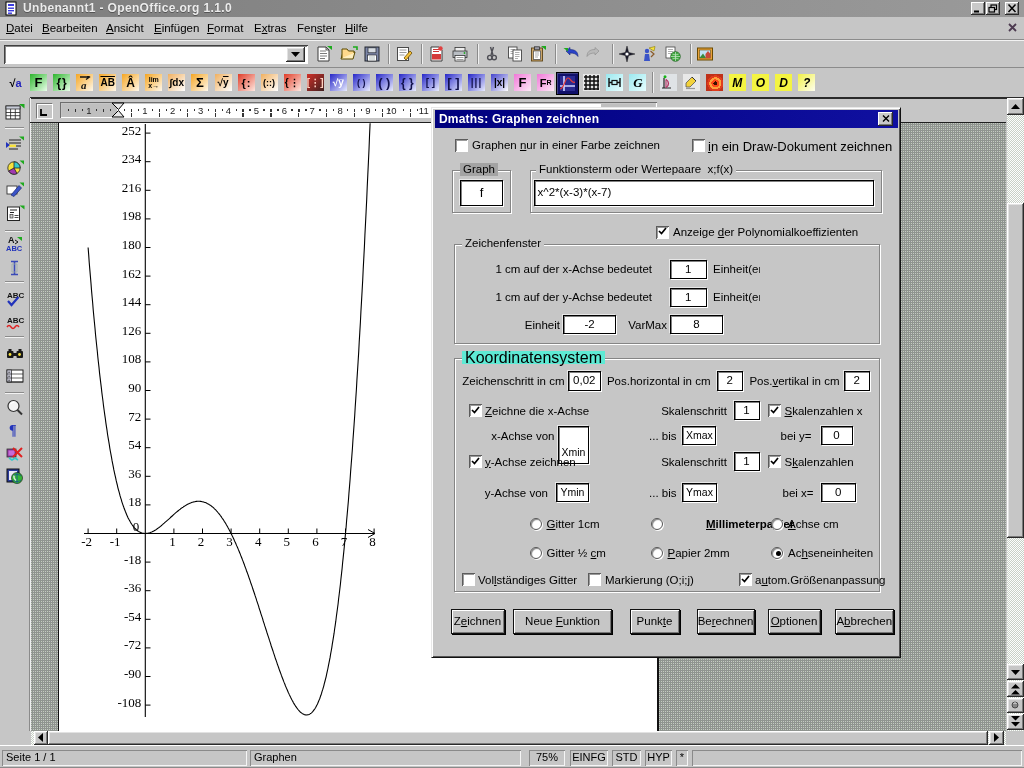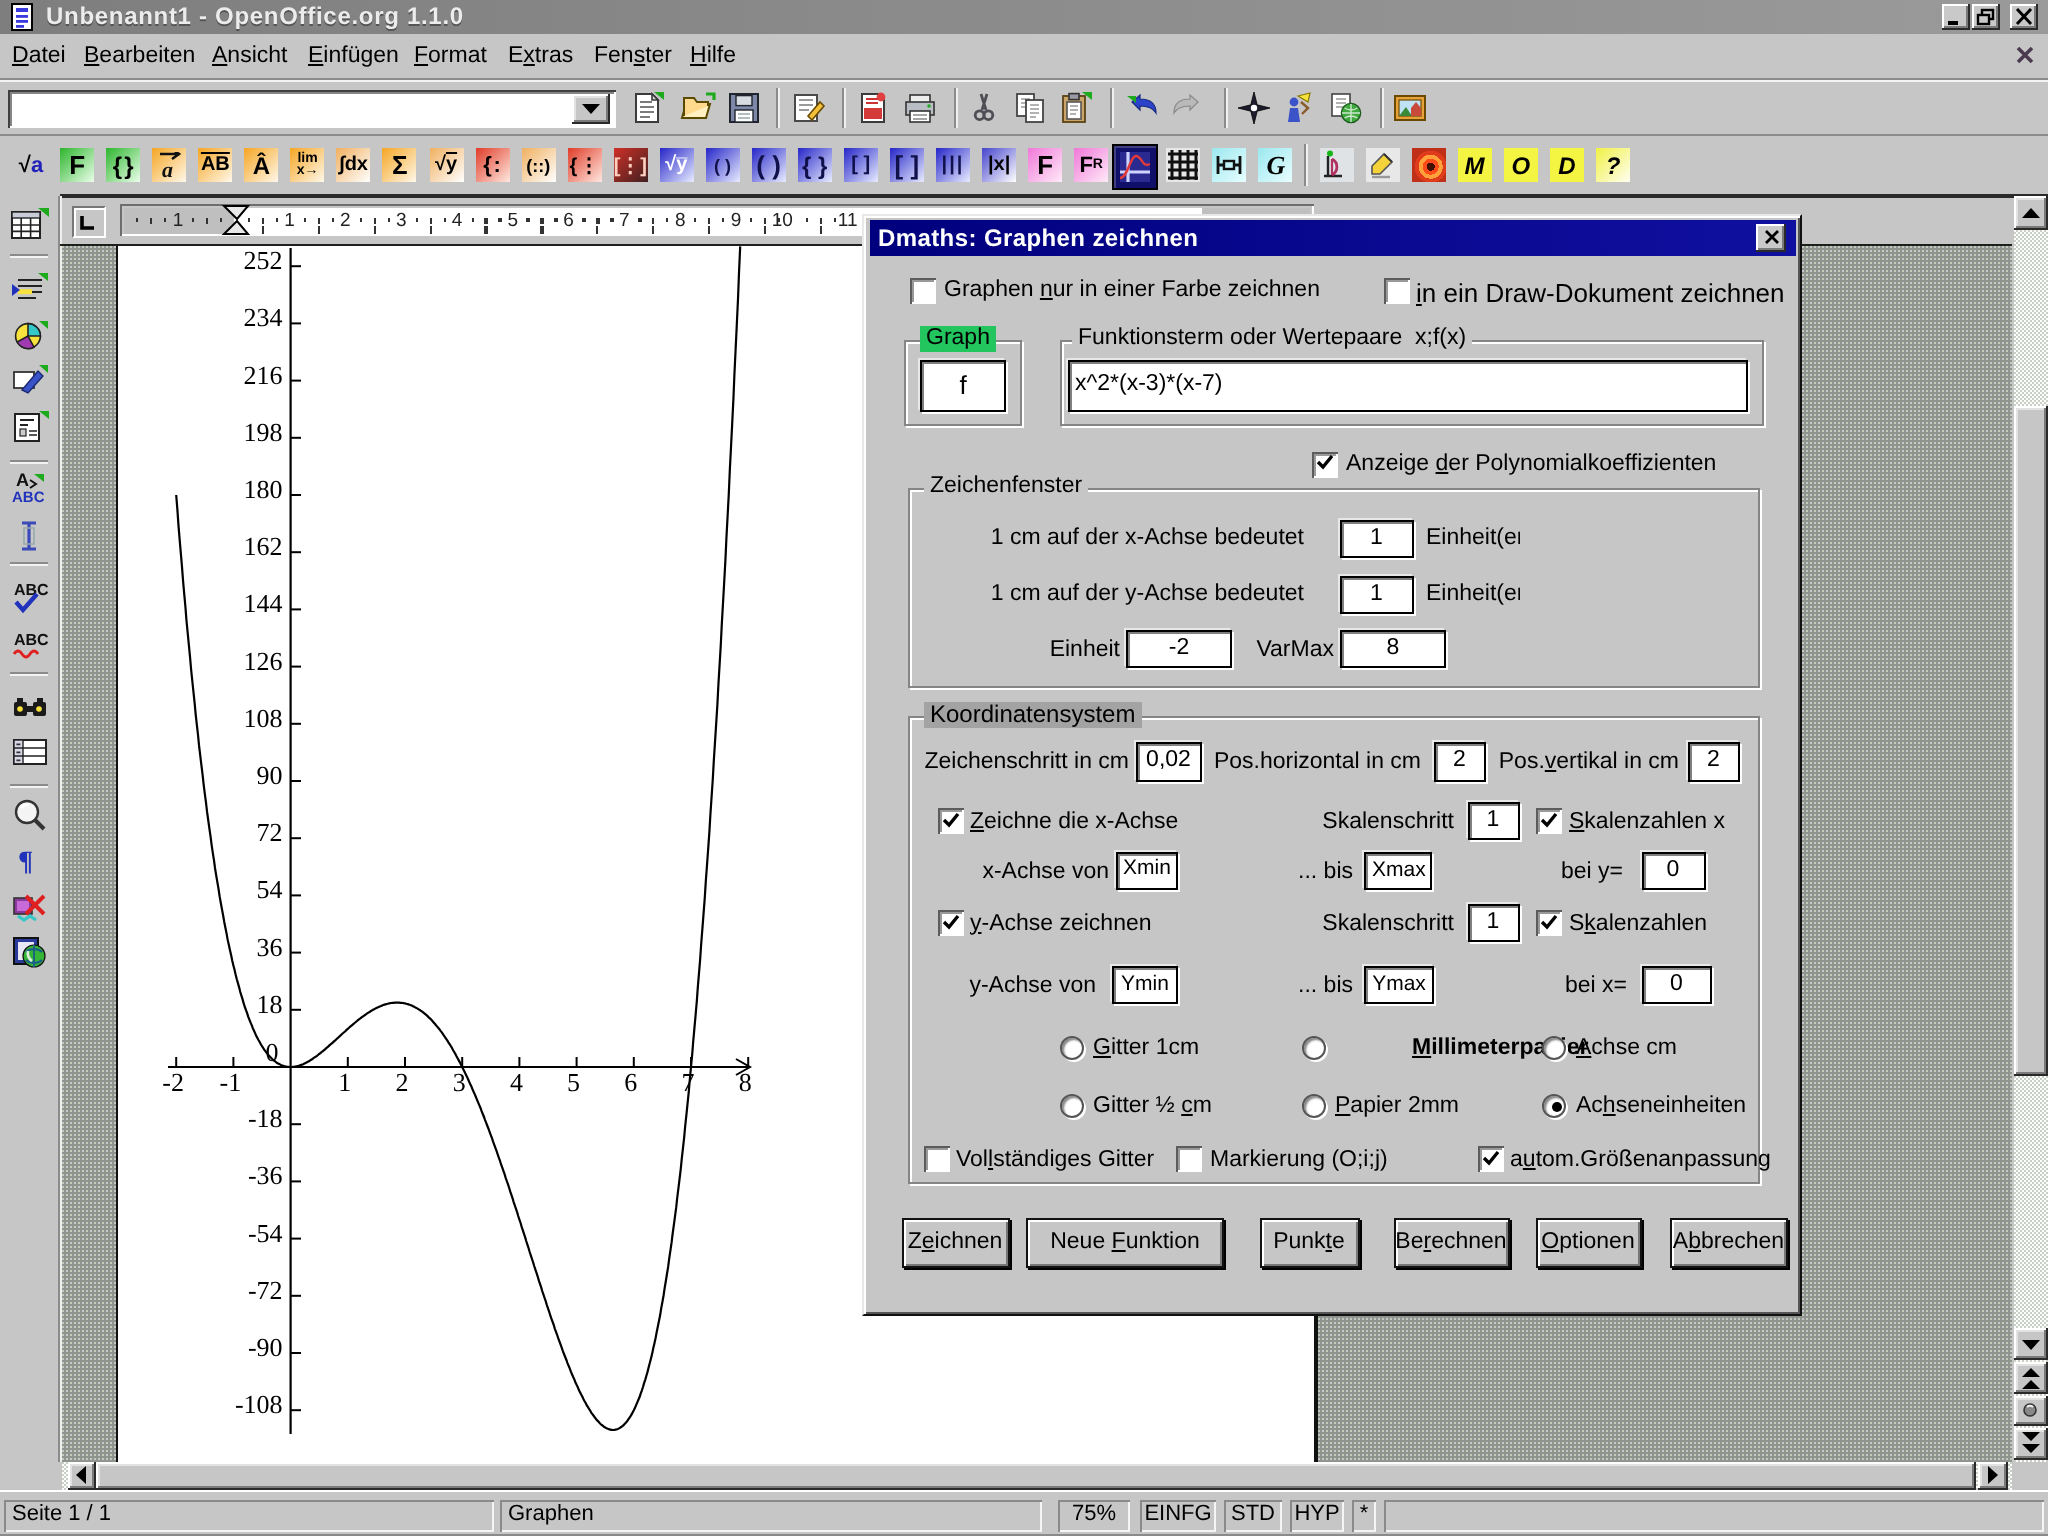--- a/index.html
+++ b/index.html
@@ -634,21 +634,21 @@
 <div style="position:absolute;left:878px;top:111.5px;width:15px;height:14px;background:#c9c9c9;box-shadow:inset -1px -1px 0 #2a2a2a,inset 1px 1px 0 #fff,inset -2px -2px 0 #7a7a7a;box-sizing:border-box;display:flex;align-items:center;justify-content:center;">
     <svg width="8" height="7" viewBox="0 0 8 7">
       <path d="M1 0.5 L7 6.5 M7 0.5 L1 6.5" stroke="#000" stroke-width="1.4"></path>
     </svg>
   </div>
 <div class="cb" style="position:absolute;left:454.5px;top:138.5px;width:13px;height:13px;box-sizing:border-box;"></div>
 <div class="lab" style="left:472px;top:138.5px;font-size:11.5px;">Graphen <u>n</u>ur in einer Farbe zeichnen</div>
 <div class="cb" style="position:absolute;left:691.5px;top:138.5px;width:13px;height:13px;box-sizing:border-box;"></div>
 <div class="lab" style="left:708px;top:138.5px;font-size:13px;"><u>i</u>n ein Draw-Dokument zeichnen</div>
 <div class="grp" style="position:absolute;left:452px;top:170px;width:59px;height:43px;box-sizing:border-box;"></div>
-<div style="position:absolute;left:460px;top:163px;height:13px;background:#22c55e;padding:0 3px;font-size:11.5px;line-height:13px;white-space:nowrap;">Graph</div>
+<div style="position:absolute;left:460px;top:163px;height:13px;background:#a3a3a3;padding:0 3px;font-size:11.5px;line-height:13px;white-space:nowrap;">Graph</div>
 <div class="fld" style="position:absolute;left:460px;top:180px;width:43px;height:26px;box-sizing:border-box;font-size:13px;line-height:22px;text-align:center;padding:1px 3px;white-space:nowrap;overflow:hidden;">f</div>
 <div class="grp" style="position:absolute;left:530px;top:170px;width:352px;height:43px;box-sizing:border-box;"></div>
 <div style="position:absolute;left:536px;top:163px;height:13px;background:#c6c6c6;padding:0 3px;font-size:11.5px;line-height:13px;white-space:nowrap;">Funktionsterm oder Wertepaare&nbsp; x;f(x)</div>
 <div class="fld" style="position:absolute;left:533.5px;top:180px;width:340px;height:25.5px;box-sizing:border-box;font-size:11.5px;line-height:21.5px;text-align:left;padding:1px 3px;white-space:nowrap;overflow:hidden;">x^2*(x-3)*(x-7)</div>
 <div class="cb" style="position:absolute;left:656px;top:225.5px;width:13px;height:13px;box-sizing:border-box;">
     <svg width="9" height="9" viewBox="0 0 9 9" style="position:absolute;left:2px;top:1.5px">
       <path d="M1 4 L3.5 6.5 L8 1" stroke="#000" stroke-width="1.7" fill="none"></path>
     </svg>
   </div>
 <div class="lab" style="left:673px;top:226px;font-size:11.5px;">Anzeige <u>d</u>er Polynomialkoeffizienten</div>
@@ -658,21 +658,21 @@
 <div class="fld" style="position:absolute;left:670px;top:259.5px;width:36.5px;height:19px;box-sizing:border-box;font-size:11.5px;line-height:15px;text-align:center;padding:1px 3px;white-space:nowrap;overflow:hidden;">1</div>
 <div class="lab" style="left:713px;top:262.5px;font-size:11.5px;"><span style="display:inline-block;width:47px;overflow:hidden;white-space:nowrap;">Einheit(en)</span></div>
 <div class="lab" style="left:452px;top:291px;width:200px;text-align:right;">1 cm auf der y-Achse bedeutet</div>
 <div class="fld" style="position:absolute;left:670px;top:288px;width:36.5px;height:19px;box-sizing:border-box;font-size:11.5px;line-height:15px;text-align:center;padding:1px 3px;white-space:nowrap;overflow:hidden;">1</div>
 <div class="lab" style="left:713px;top:291px;font-size:11.5px;"><span style="display:inline-block;width:47px;overflow:hidden;white-space:nowrap;">Einheit(en)</span></div>
 <div class="lab" style="left:500px;top:318.5px;width:60px;text-align:right;">Einheit</div>
 <div class="fld" style="position:absolute;left:563px;top:314.5px;width:53px;height:19.8px;box-sizing:border-box;font-size:11.5px;line-height:15.8px;text-align:center;padding:1px 3px;white-space:nowrap;overflow:hidden;">-2</div>
 <div class="lab" style="left:607px;top:318.5px;width:60px;text-align:right;">VarMax</div>
 <div class="fld" style="position:absolute;left:670px;top:314.5px;width:53px;height:19.8px;box-sizing:border-box;font-size:11.5px;line-height:15.8px;text-align:center;padding:1px 3px;white-space:nowrap;overflow:hidden;">8</div>
 <div class="grp" style="position:absolute;left:453.5px;top:358px;width:426px;height:234px;box-sizing:border-box;"></div>
-<div style="position:absolute;left:462px;top:351px;height:13px;background:#a3a3a3;padding:0 3px;font-size:12px;line-height:13px;white-space:nowrap;">Koordinatensystem</div>
+<div style="position:absolute;left:462px;top:351px;height:13px;background:#5eead4;padding:0 3px;font-size:16px;line-height:13px;white-space:nowrap;">Koordinatensystem</div>
 <div class="lab" style="left:454.5px;top:374.5px;width:110px;text-align:right;">Zeichenschritt in cm</div>
 <div class="fld" style="position:absolute;left:567.5px;top:371px;width:33.5px;height:19.5px;box-sizing:border-box;font-size:11.5px;line-height:15.5px;text-align:center;padding:1px 3px;white-space:nowrap;overflow:hidden;">0,02</div>
 <div class="lab" style="left:600.5px;top:374.5px;width:110px;text-align:right;">Pos.horizontal in cm</div>
 <div class="fld" style="position:absolute;left:717px;top:371px;width:25.5px;height:19.5px;box-sizing:border-box;font-size:11.5px;line-height:15.5px;text-align:center;padding:1px 3px;white-space:nowrap;overflow:hidden;">2</div>
 <div class="lab" style="left:739.5px;top:374.5px;width:100px;text-align:right;">Pos.<u>v</u>ertikal in cm</div>
 <div class="fld" style="position:absolute;left:844px;top:371px;width:25.5px;height:19.5px;box-sizing:border-box;font-size:11.5px;line-height:15.5px;text-align:center;padding:1px 3px;white-space:nowrap;overflow:hidden;">2</div>
 <div class="cb" style="position:absolute;left:468.5px;top:404px;width:13px;height:13px;box-sizing:border-box;">
     <svg width="9" height="9" viewBox="0 0 9 9" style="position:absolute;left:2px;top:1.5px">
       <path d="M1 4 L3.5 6.5 L8 1" stroke="#000" stroke-width="1.7" fill="none"></path>
     </svg>
@@ -680,21 +680,21 @@
 <div class="lab" style="left:485px;top:404.5px;font-size:11.5px;"><u>Z</u>eichne die x-Achse</div>
 <div class="lab" style="left:647px;top:404.5px;width:80px;text-align:right;">Skalenschritt</div>
 <div class="fld" style="position:absolute;left:733.5px;top:400.5px;width:26px;height:19.5px;box-sizing:border-box;font-size:11.5px;line-height:15.5px;text-align:center;padding:1px 3px;white-space:nowrap;overflow:hidden;">1</div>
 <div class="cb" style="position:absolute;left:768px;top:404px;width:13px;height:13px;box-sizing:border-box;">
     <svg width="9" height="9" viewBox="0 0 9 9" style="position:absolute;left:2px;top:1.5px">
       <path d="M1 4 L3.5 6.5 L8 1" stroke="#000" stroke-width="1.7" fill="none"></path>
     </svg>
   </div>
 <div class="lab" style="left:784.5px;top:404.5px;font-size:11.5px;"><u>S</u>kalenzahlen x</div>
 <div class="lab" style="left:474.5px;top:429.5px;width:80px;text-align:right;">x-Achse von</div>
-<div class="fld" style="position:absolute;left:557.5px;top:425.5px;width:31.5px;height:19.8px;box-sizing:border-box;font-size:10.5px;line-height:15.8px;text-align:right;padding:0 3px;white-space:nowrap;overflow:hidden;">Xmin</div>
+<div class="fld" style="position:absolute;left:557.5px;top:425.5px;width:31.5px;height:19.8px;box-sizing:border-box;font-size:10.5px;line-height:15.8px;text-align:right;padding:18px 3px;white-space:nowrap;overflow:hidden;">Xmin</div>
 <div class="lab" style="left:626.5px;top:429.5px;width:50px;text-align:right;">... bis</div>
 <div class="fld" style="position:absolute;left:682px;top:425.5px;width:34px;height:19.8px;box-sizing:border-box;font-size:10.5px;line-height:15.8px;text-align:center;padding:1px 3px;white-space:nowrap;overflow:hidden;">Xmax</div>
 <div class="lab" style="left:761.5px;top:429.5px;width:50px;text-align:right;">bei y=</div>
 <div class="fld" style="position:absolute;left:820.5px;top:425.5px;width:32px;height:19.8px;box-sizing:border-box;font-size:11.5px;line-height:15.8px;text-align:center;padding:1px 3px;white-space:nowrap;overflow:hidden;">0</div>
 <div class="cb" style="position:absolute;left:468.5px;top:455px;width:13px;height:13px;box-sizing:border-box;">
     <svg width="9" height="9" viewBox="0 0 9 9" style="position:absolute;left:2px;top:1.5px">
       <path d="M1 4 L3.5 6.5 L8 1" stroke="#000" stroke-width="1.7" fill="none"></path>
     </svg>
   </div>
 <div class="lab" style="left:485px;top:455.5px;font-size:11.5px;"><u>y</u>-Achse zeichnen</div>

